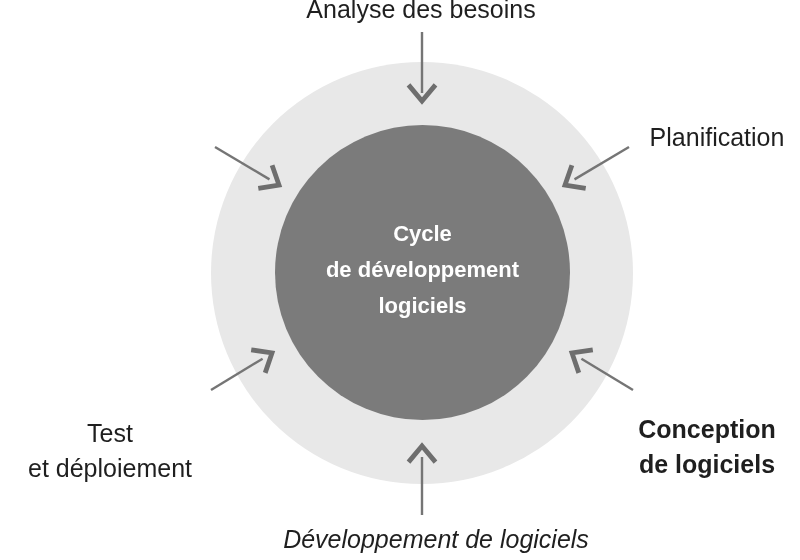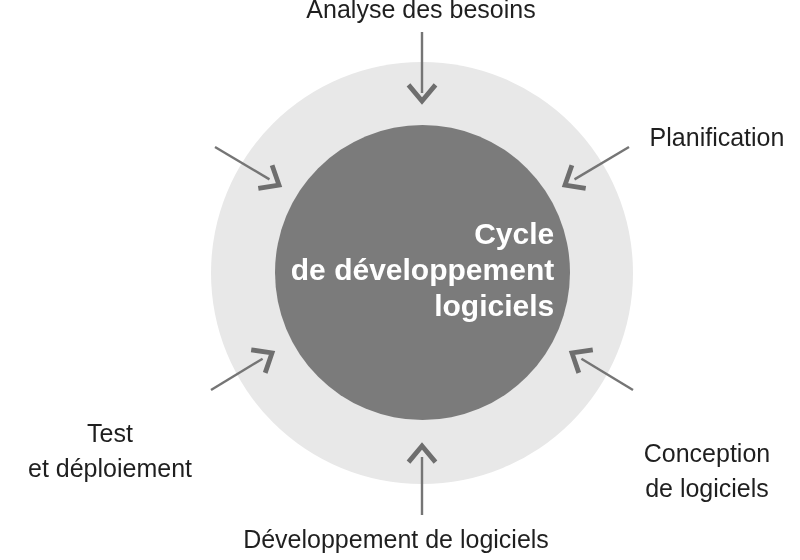--- a/index.html
+++ b/index.html
@@ -17,37 +17,37 @@
   .outer-circle{
     position:absolute;left:211px;top:62px;width:422px;height:422px;
     border-radius:50%;background:var(--outer-ring);
   }
   .inner-circle{
     position:absolute;left:275px;top:125px;width:295px;height:295px;
     border-radius:50%;background:var(--inner-circle);
     display:flex;align-items:center;justify-content:center;
   }
   .center-title{
-    color:var(--center-text);font-size:30px;font-weight:600;
-    line-height:36px;text-align:right;transform:translateY(-3px);
+    color:var(--center-text);font-size:22px;font-weight:600;
+    line-height:36px;text-align:center;transform:translateY(-3px);
   }
   .center-title span{display:block;}
   .label{
     position:absolute;transform:translateX(-50%);
     color:var(--label-text);font-size:25px;line-height:30px;
     text-align:center;white-space:nowrap;
   }
   .label.two-line{line-height:35px;margin-top:44px;}
   .label span{display:block;}
   .lbl-analyse{left:421px;top:-6px;}
   .lbl-maintenance{left:120px;top:119px;}
   .lbl-planification{left:717px;top:122px;}
   .lbl-test{left:110px;top:372px;}
-  .lbl-conception{left:707px;top:392px;}
-  .lbl-developpement{left:396px;top:524px;}
+  .lbl-conception{left:707px;top:368px;font-weight:bold;}
+  .lbl-developpement{left:436px;top:524px;font-style:italic;}
   svg.arrows{position:absolute;left:0;top:0;pointer-events:none;}
   .a-line{stroke:var(--arrow-line);stroke-width:2.4;fill:none;stroke-linecap:butt;}
   .a-head{stroke:var(--arrowhead);stroke-width:4.8;fill:none;stroke-linecap:butt;stroke-linejoin:miter;}
 </style>
 </head>
 <body>
 
 <div class="stage-area">
 
   <div class="outer-circle"></div>

